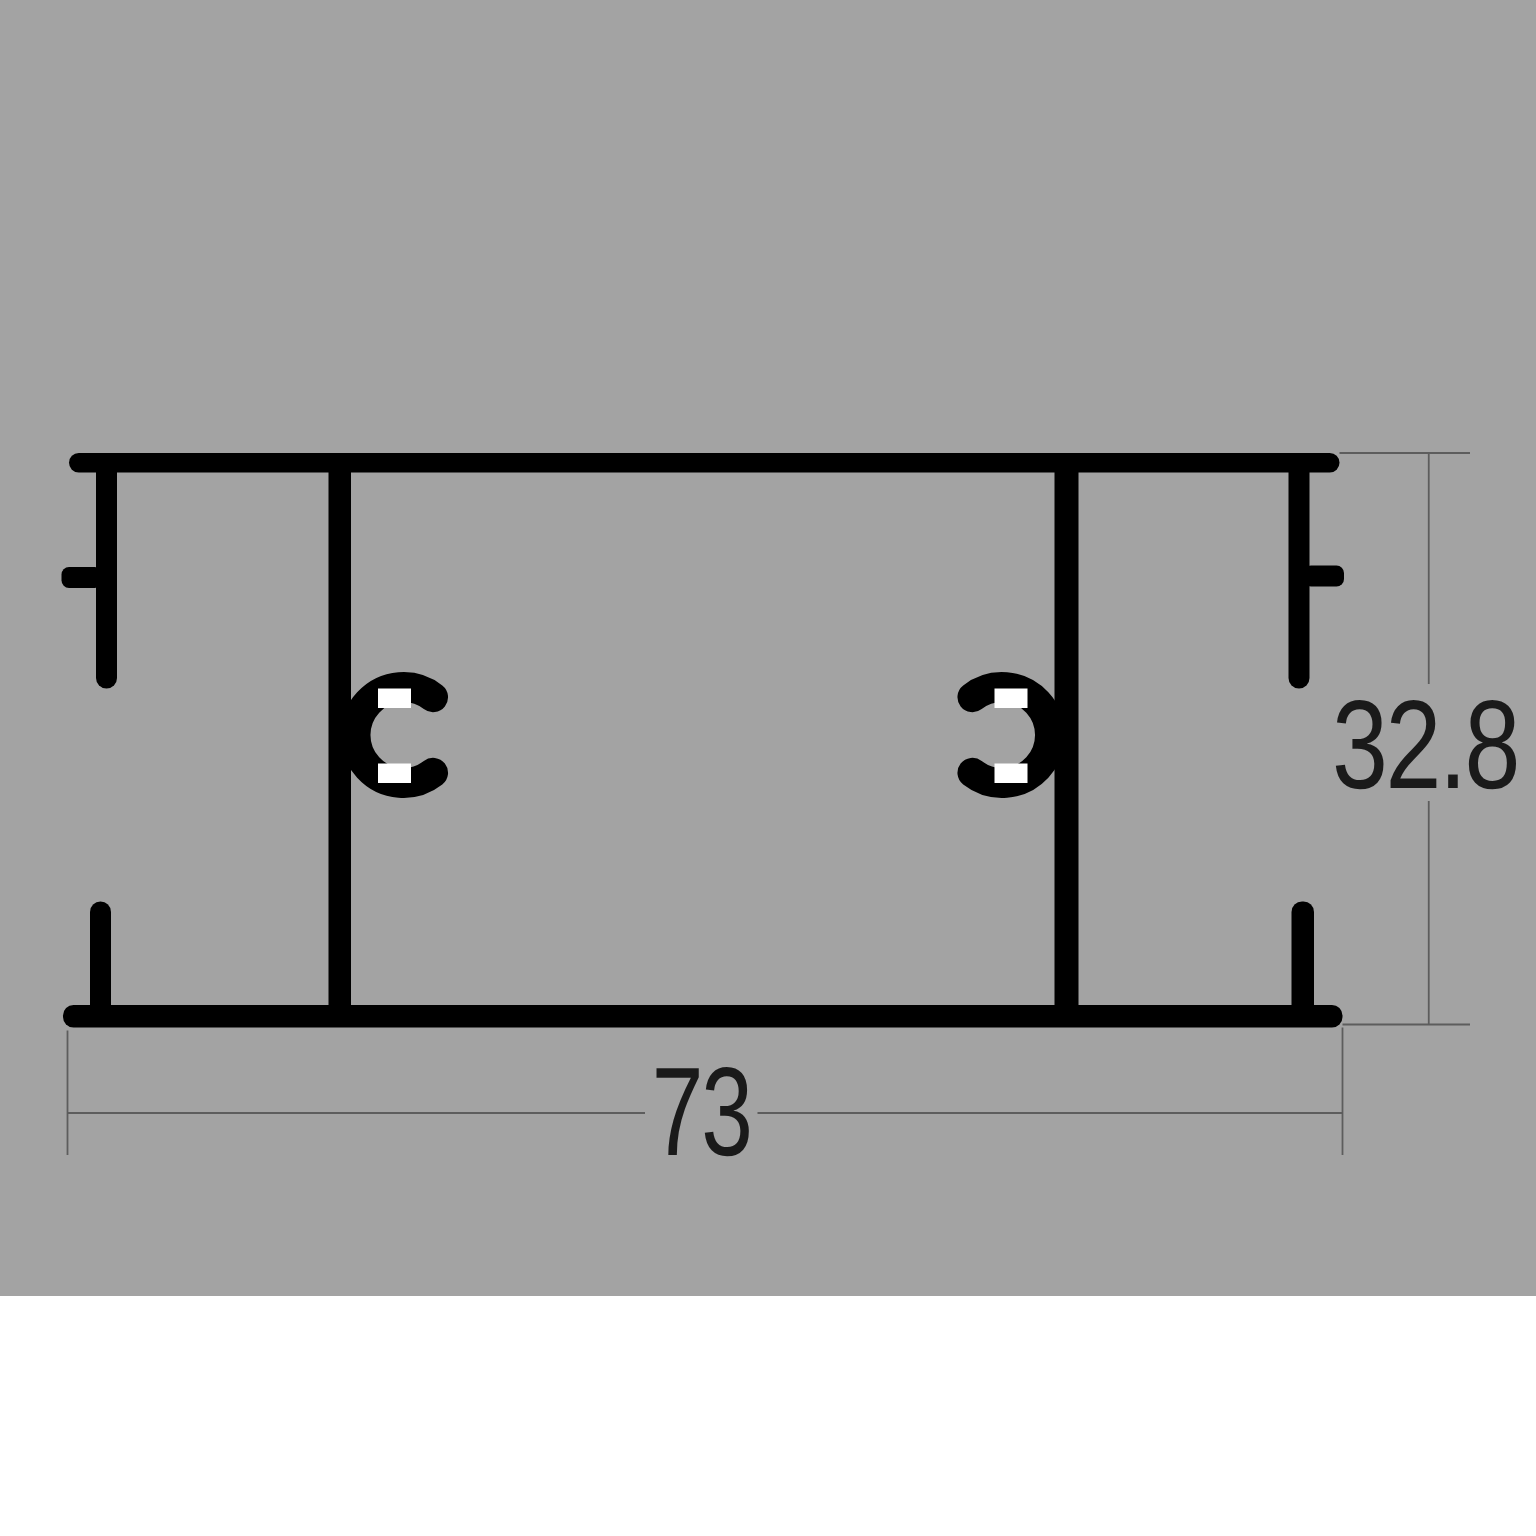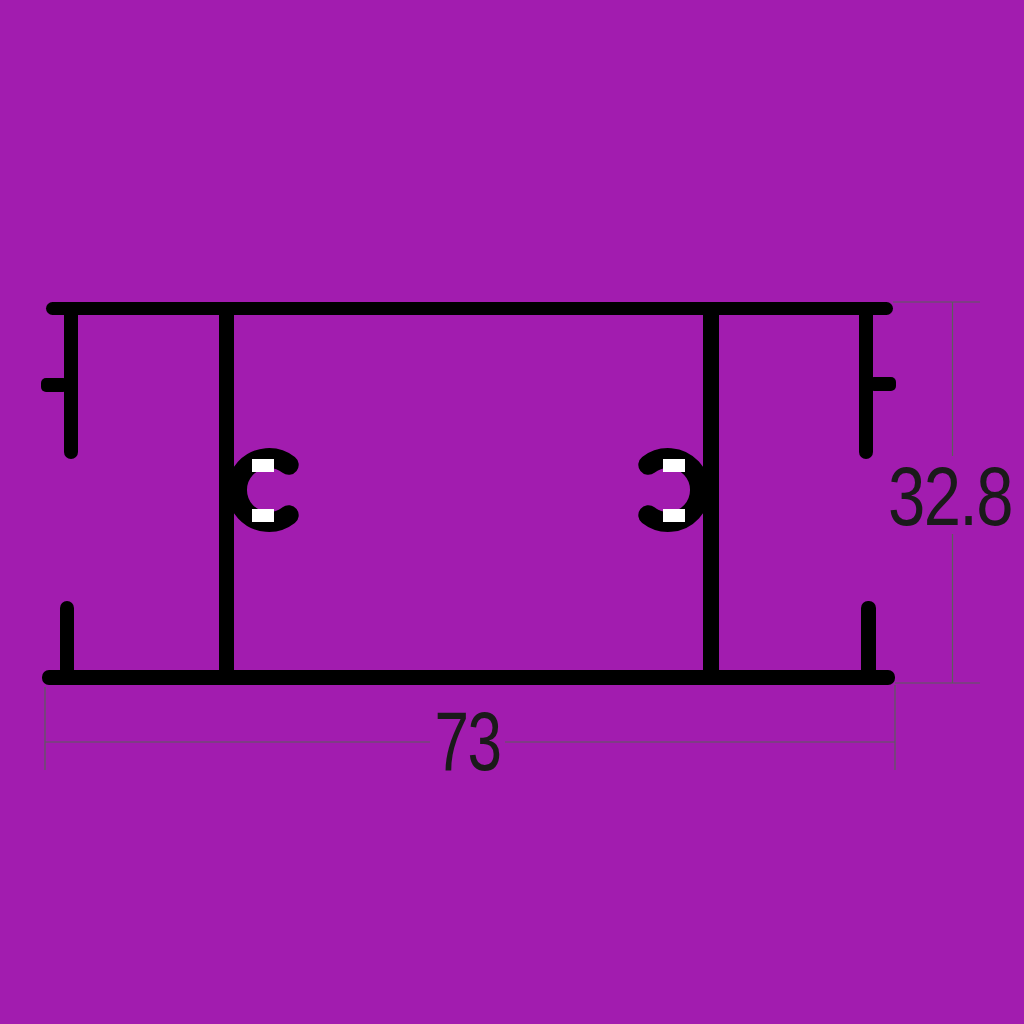--- a/index.html
+++ b/index.html
@@ -3,22 +3,22 @@
 <meta charset="utf-8">
 <style>
   html, body {
     margin: 0;
     padding: 0;
     background: #ffffff;
   }
   .stage {
     position: relative;
     width: 1024px;
-    height: 1024px;
-    background: #a21caf;
+    height: 864px;
+    background: #a3a3a3;
     overflow: hidden;
   }
   svg { display: block; }
   .dim-text text {
     font-family: "Liberation Sans", sans-serif;
     font-size: 84px;
     font-weight: 400;
     letter-spacing: -2px;
   }
   .profile-ink { stroke: none; }

